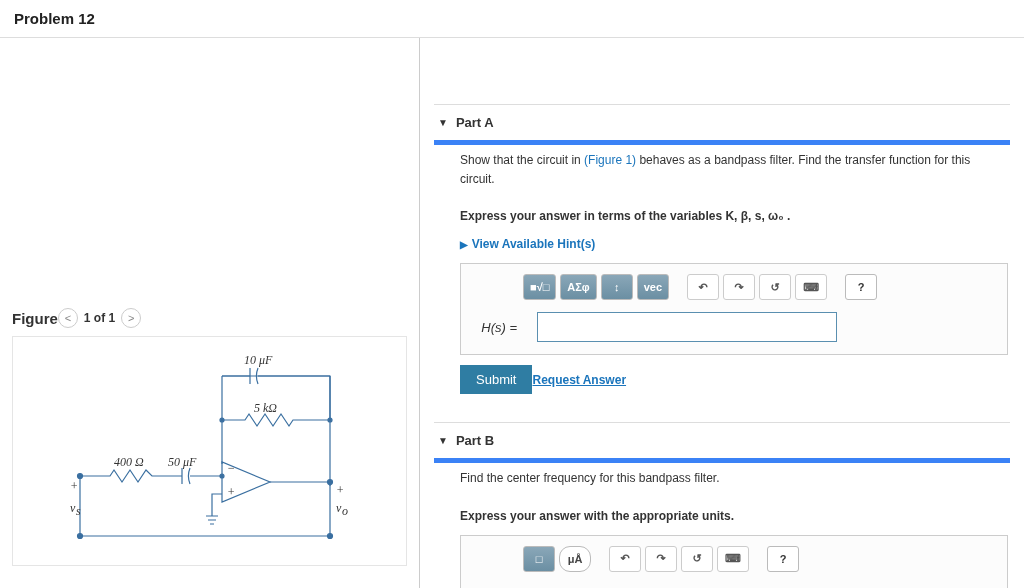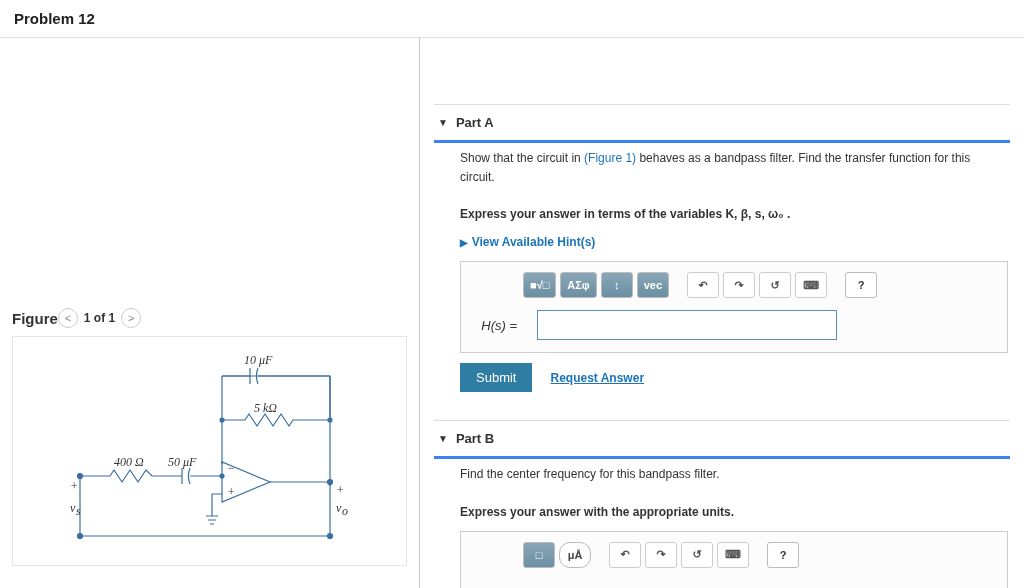--- a/index.html
+++ b/index.html
@@ -14,41 +14,41 @@
 .nav-group { display: flex; align-items: center; gap: 6px; }
 .nav-btn { width: 20px; height: 20px; border: 1px solid #ccc; border-radius: 50%; background: #fff; font-size: 11px; color: #888; display: flex; align-items: center; justify-content: center; cursor: pointer; }
 .nav-count { font-size: 12px; color: #333; font-weight: bold; }
 .circuit-box { border: 1px solid #e5e5e5; height: 230px; display:flex; align-items:center; justify-content:center; }
 
 .part { border-top: 1px solid #ddd; margin-top: 60px; }
 .part:first-child { margin-top: 60px; }
 .part-header { display: flex; align-items: center; gap: 8px; padding: 10px 4px; cursor: pointer; }
 .part-header .caret { font-size: 10px; color: #333; }
 .part-header .label { font-weight: bold; font-size: 13px; }
-.part-body { padding: 6px 2px 10px 26px; border-top: 3px solid #3b82f6; }
+.part-body { padding: 6px 2px 10px 26px; border-top: 5px solid #3b82f6; }
 .instr { font-size: 12px; color: #333; line-height: 1.55; }
 .instr a { color: #1b75bc; text-decoration: none; }
 .bold-line { font-weight: bold; margin-top: 21px; font-size: 12px; }
 .hints-link { color: #1b75bc; font-size: 12px; font-weight: bold; margin: 14px 0 12px; cursor: pointer; display: flex; align-items:center; gap:4px; }
 .hints-link .tri { font-size: 10px; }
 
 .editor-box { border: 1px solid #ccc; background: #fcfcfc; padding: 10px 12px 12px; margin-bottom: 10px; }
 .toolbar { display: flex; align-items: center; gap: 4px; margin-bottom: 12px; justify-content: flex-start; padding-left: 50px; }
 .tb-btn { height: 26px; min-width: 32px; padding: 0 6px; border: 1px solid #bbb; border-radius: 3px; background: linear-gradient(#8aa7b8,#6b8fa3); color: #fff; font-size: 11px; display:flex; align-items:center; justify-content:center; cursor:pointer; font-weight: bold; }
 .tb-btn.light { background: #fff; color: #444; border-radius: 11px; }
 .tb-spacer { width: 10px; }
 .tb-icon { background: #fff; color:#555; border:1px solid #ccc; }
 .q-mark { background:#fff; color:#333; border:1px solid #bbb; font-weight:bold; }
 .input-row { display:flex; align-items:center; gap:20px; }
 .input-row .lhs { font-style: italic; font-size: 13px; min-width:44px; text-align:right; white-space: nowrap;}
 .ans-input { border: 1px solid #5a8fb0; height: 30px; width: 300px; padding: 4px 6px; font-size: 14px; }
 .value-input { border: 1px solid #aaa; height: 32px; width: 110px; padding: 4px 24px; font-size: 16px; font-style: italic; color: #888; }
 .units-input { border: 1px solid #aaa; height: 32px; width: 110px; padding: 4px 8px; font-size: 16px; font-style: italic; color: #888; margin-top: 45px; }
 
-.actions { display:flex; align-items:center; gap: 18px; margin-top: 6px; }
+.actions { display:flex; align-items:center; margin-top: 6px; }
 .submit-btn { background: #2f7da3; color:#fff; border:none; padding: 7px 16px; font-size: 13px; cursor:pointer; }
 .req-link { color: #1b75bc; font-size: 12px; font-weight: bold; text-decoration: underline; cursor: pointer; }
 
 
 .ckt text { font-family: 'Times New Roman', serif; font-size: 12px; }
 </style>
 </head>
 <body>
 
 <div class="header">

